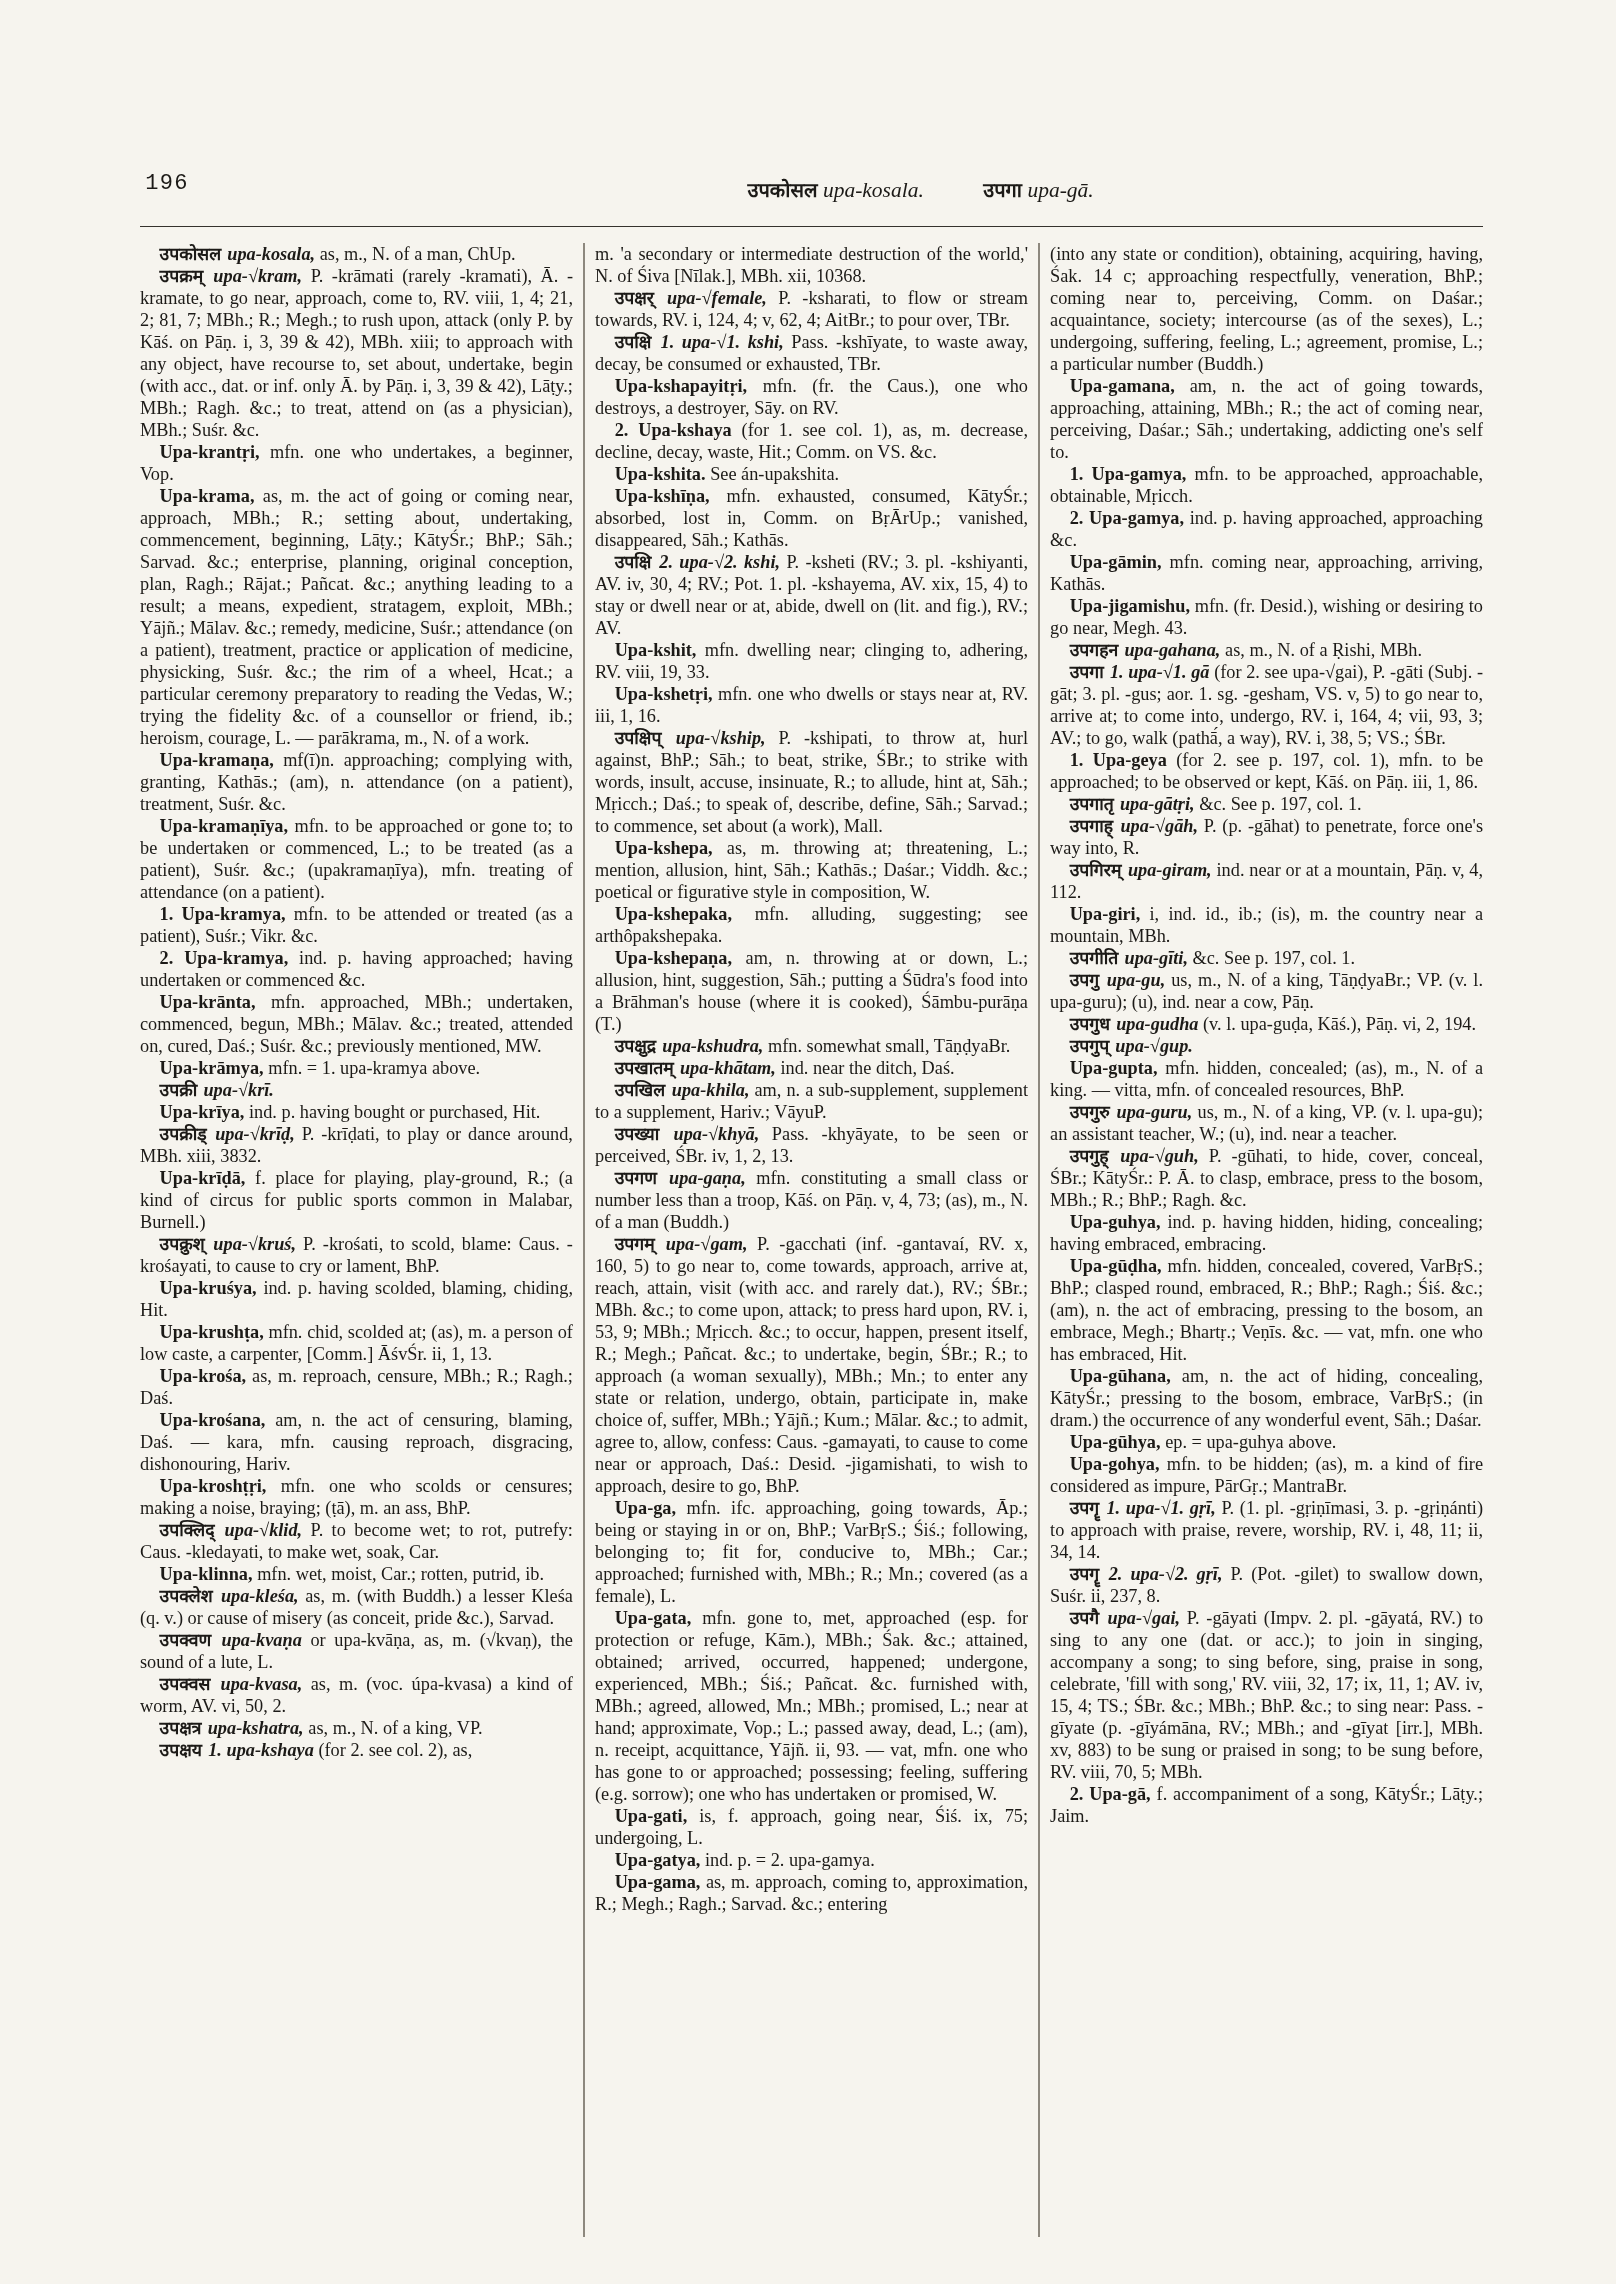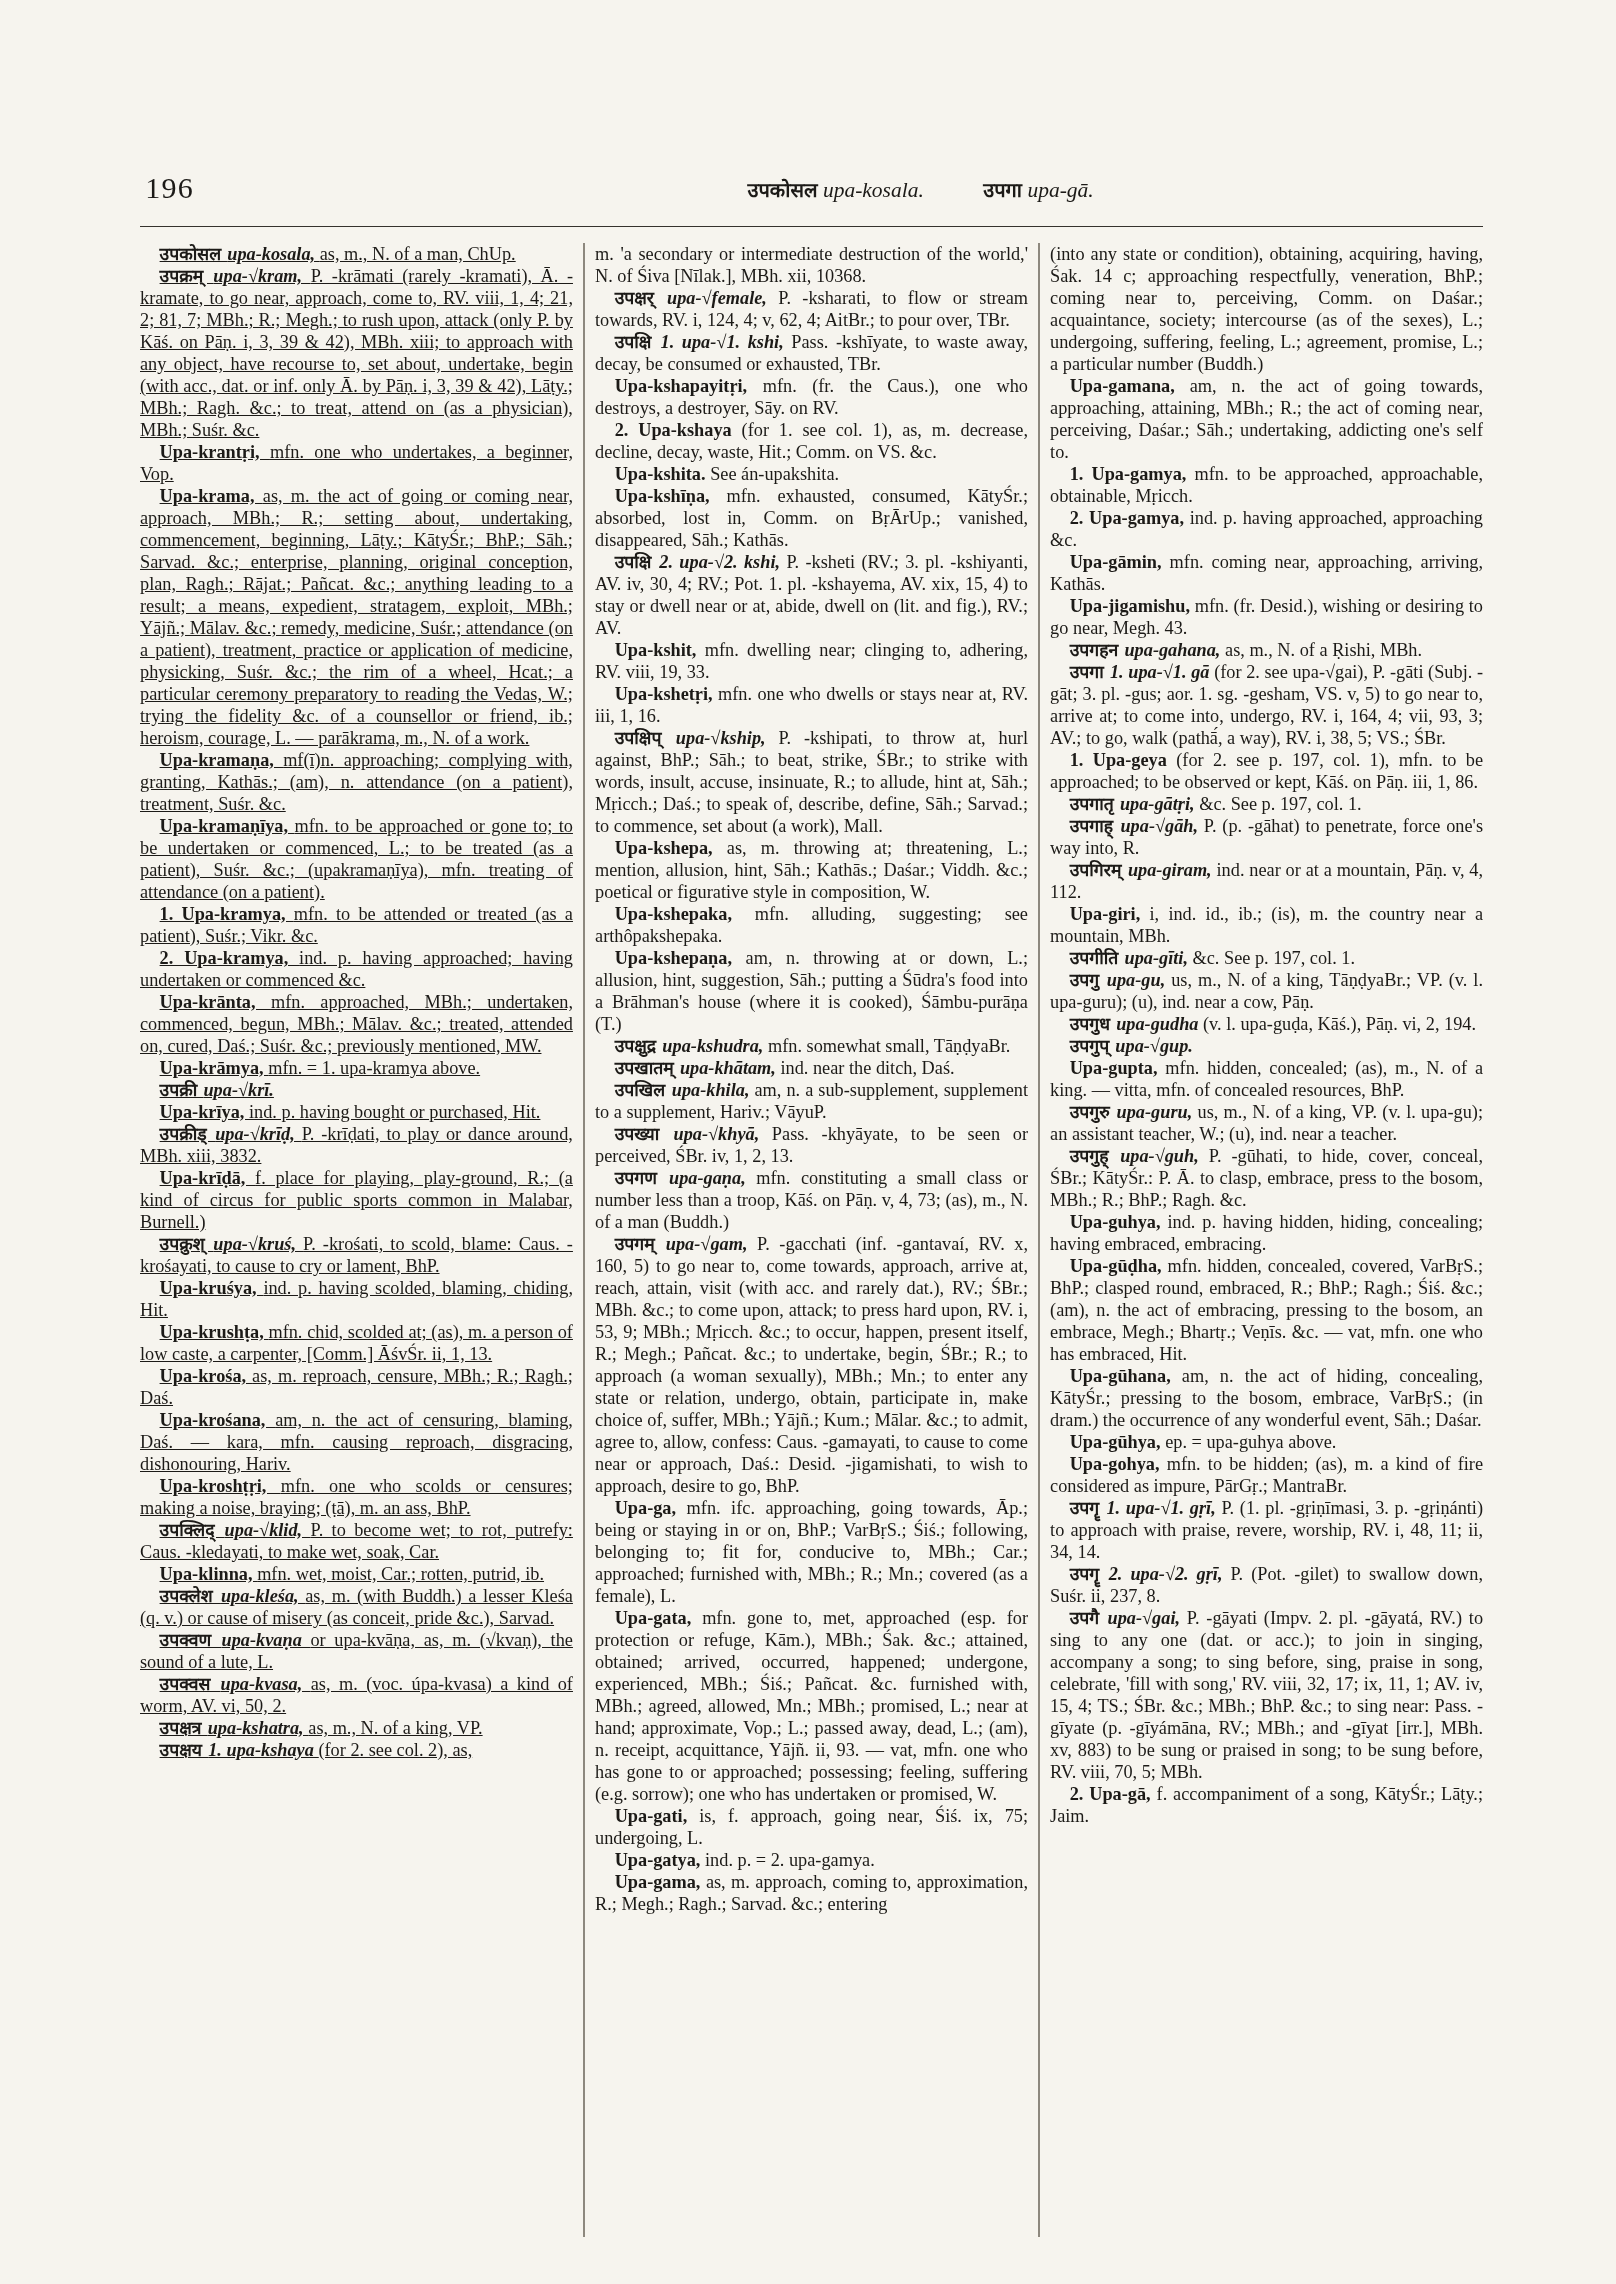--- a/index.html
+++ b/index.html
@@ -8,21 +8,21 @@
     background: #f6f4ee;
     font-family: "Liberation Serif", "DejaVu Serif", serif;
     color: #1c1a17;
     overflow: hidden;
   }
   .sheet { position: relative; width: 1616px; height: 2284px; }
 
   .pagehead { position: absolute; top: 171px; left: 140px; right: 133px; height: 42px; }
   .pageno {
     position: absolute; left: 5.2px; top: 0;
-    font-size: 30px; letter-spacing: 1.3px;
+    font-size: 22px; letter-spacing: 1.3px; font-family: Liberation Mono, monospace;
   }
   .guide { position: absolute; top: 5.2px; white-space: nowrap; font-size: 21.5px; text-align: right; }
   .guide-left  { left: 51.8%; transform: translateX(-50%); }
   .guide-right { left: 66.9%; transform: translateX(-50%); }
   .guide .gdev { font-weight: 700; font-family: "DejaVu Sans", sans-serif; font-size: 20px; }
   .guide .git  { font-style: italic; }
 
   .headrule {
     position: absolute; top: 226px; left: 140px; right: 133px;
     border-top: 1.3px solid #35322d;
@@ -33,21 +33,21 @@
     display: flex;
   }
   .col {
     flex: 1 1 0;
     padding: 0 10.4px;
     overflow: hidden;
     font-size: 18.3px;
     line-height: 22px;
     text-align: justify;
   }
-  .col:first-child { padding-left: 0; text-decoration: underline; }
+  .col:first-child { padding-left: 0; }
   .col:last-child  { padding-right: 0; }
   .divider { width: 1.3px; background: #8d887e; }
 
   p.entry { margin: 0; text-indent: 19.6px; }
   p.entry.cont { text-indent: 0; }
   .dev {
     font-weight: 700;
     font-family: "DejaVu Sans", sans-serif;
     font-size: 17.6px;
   }

